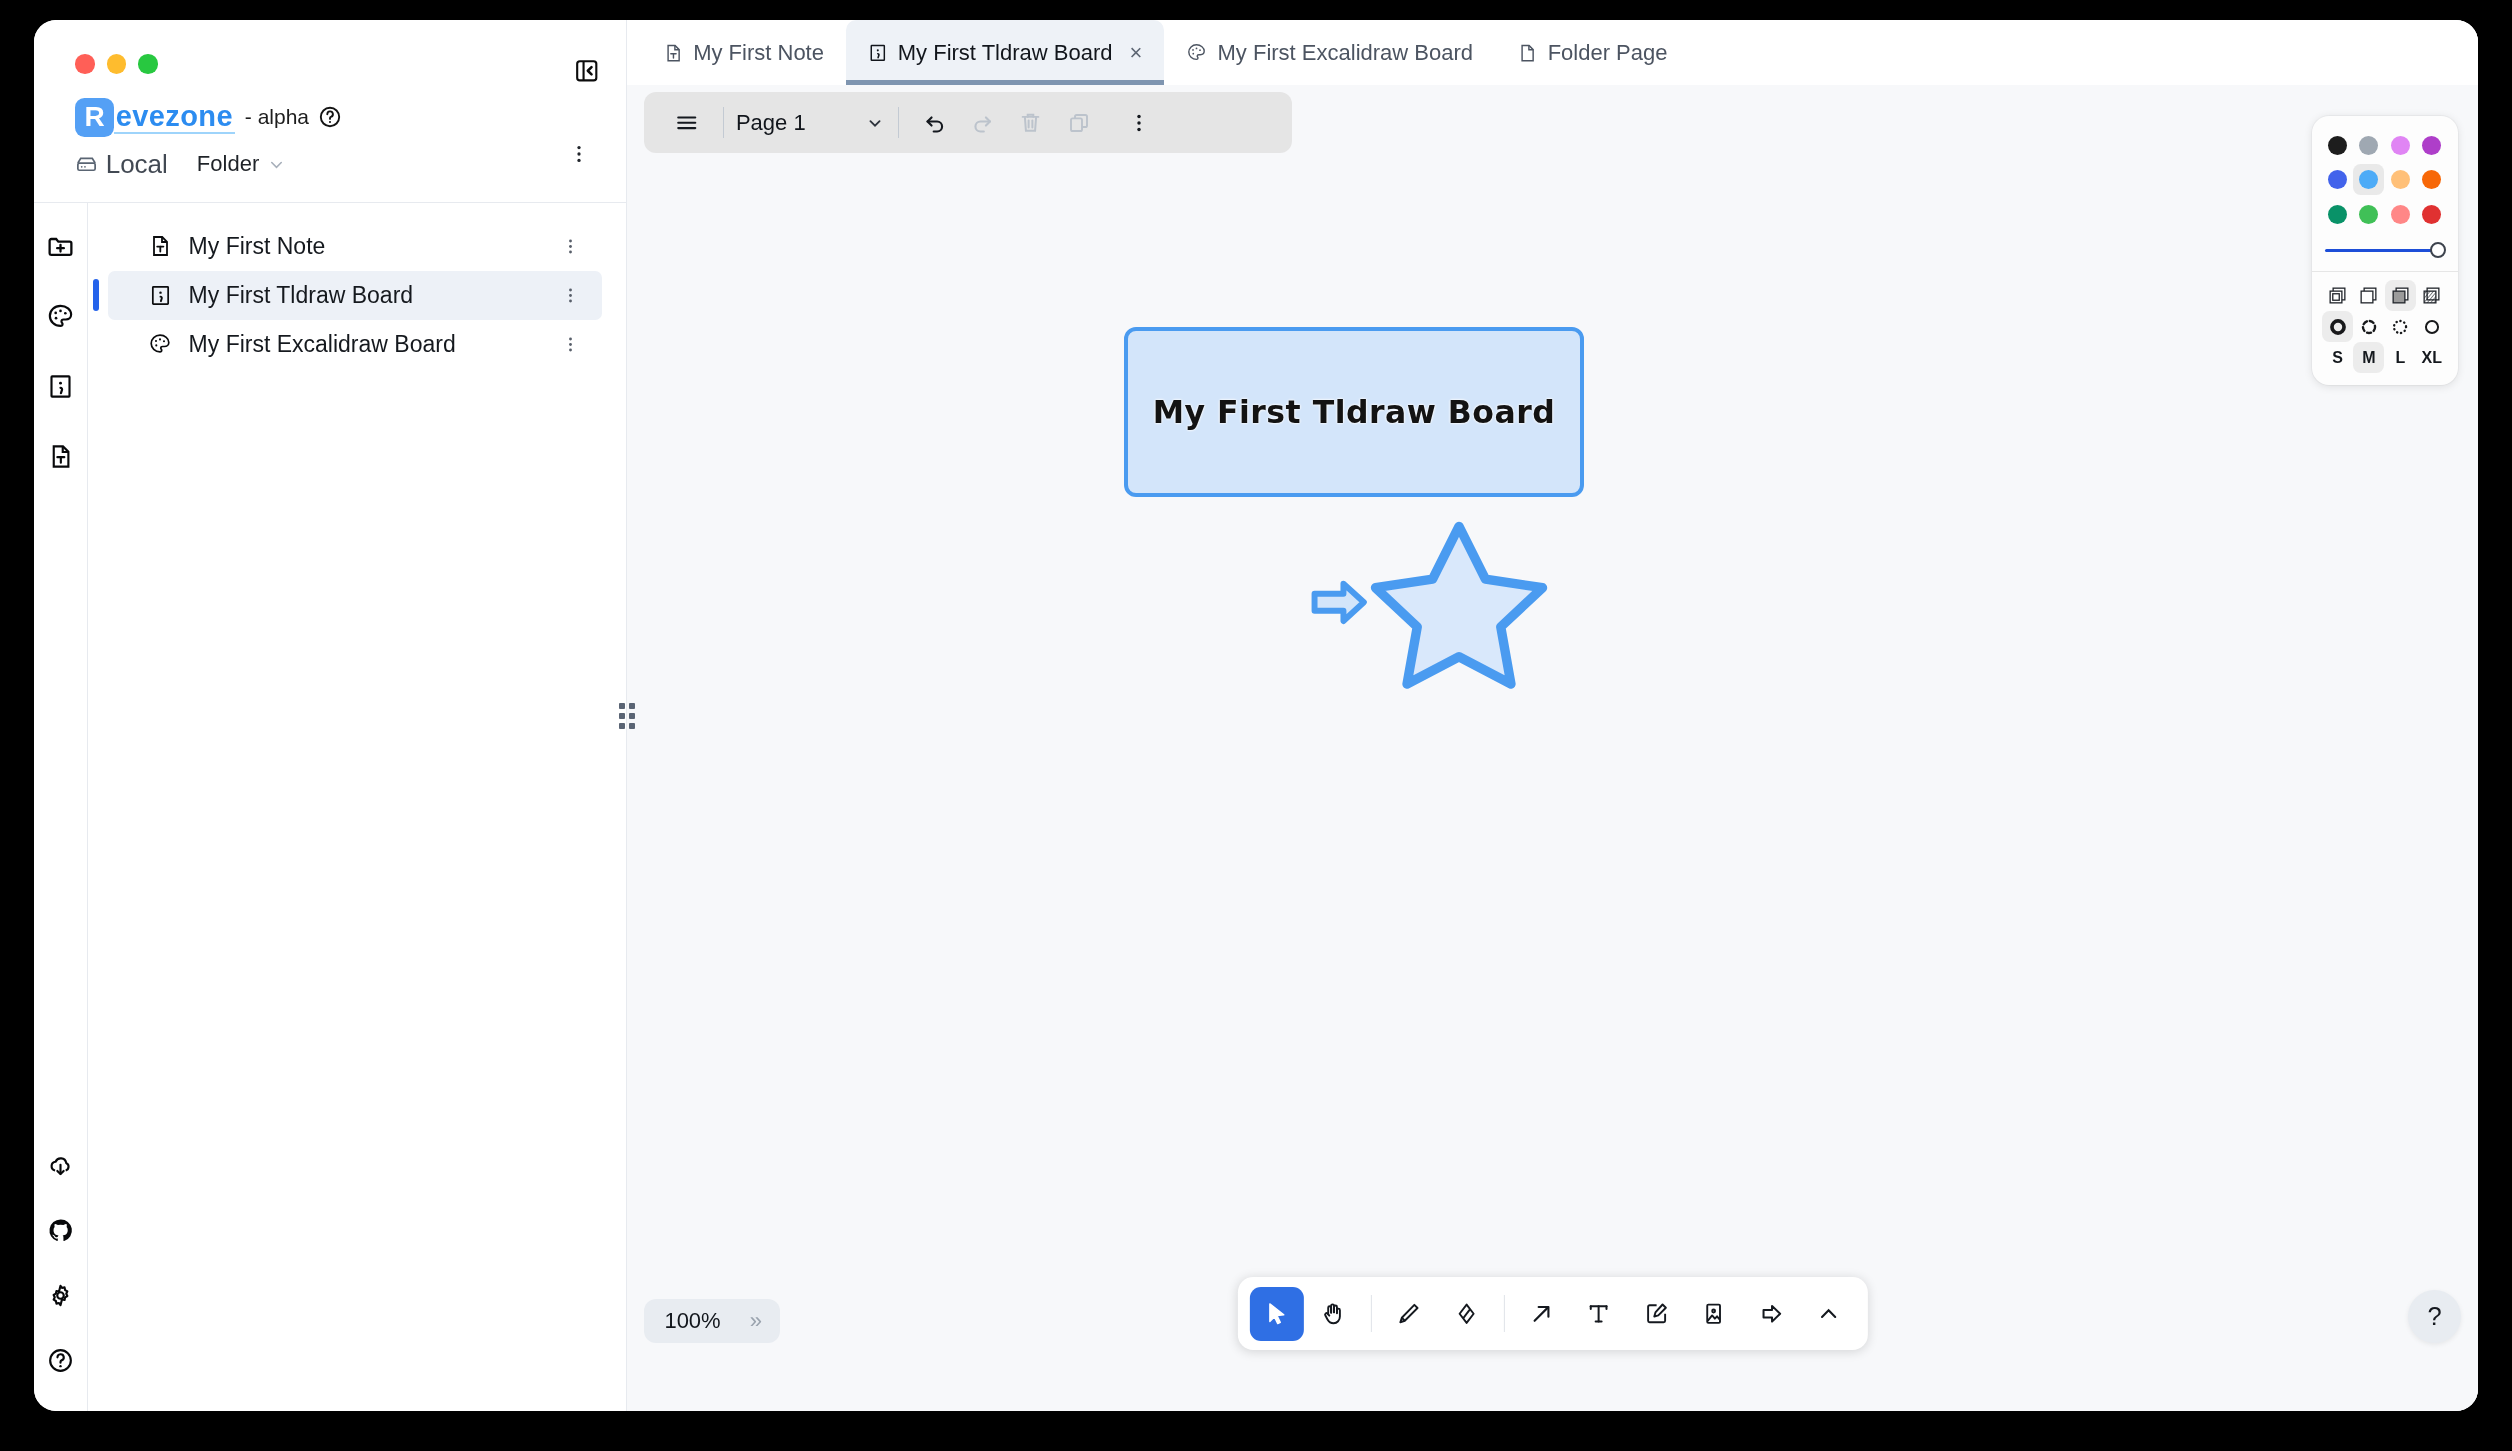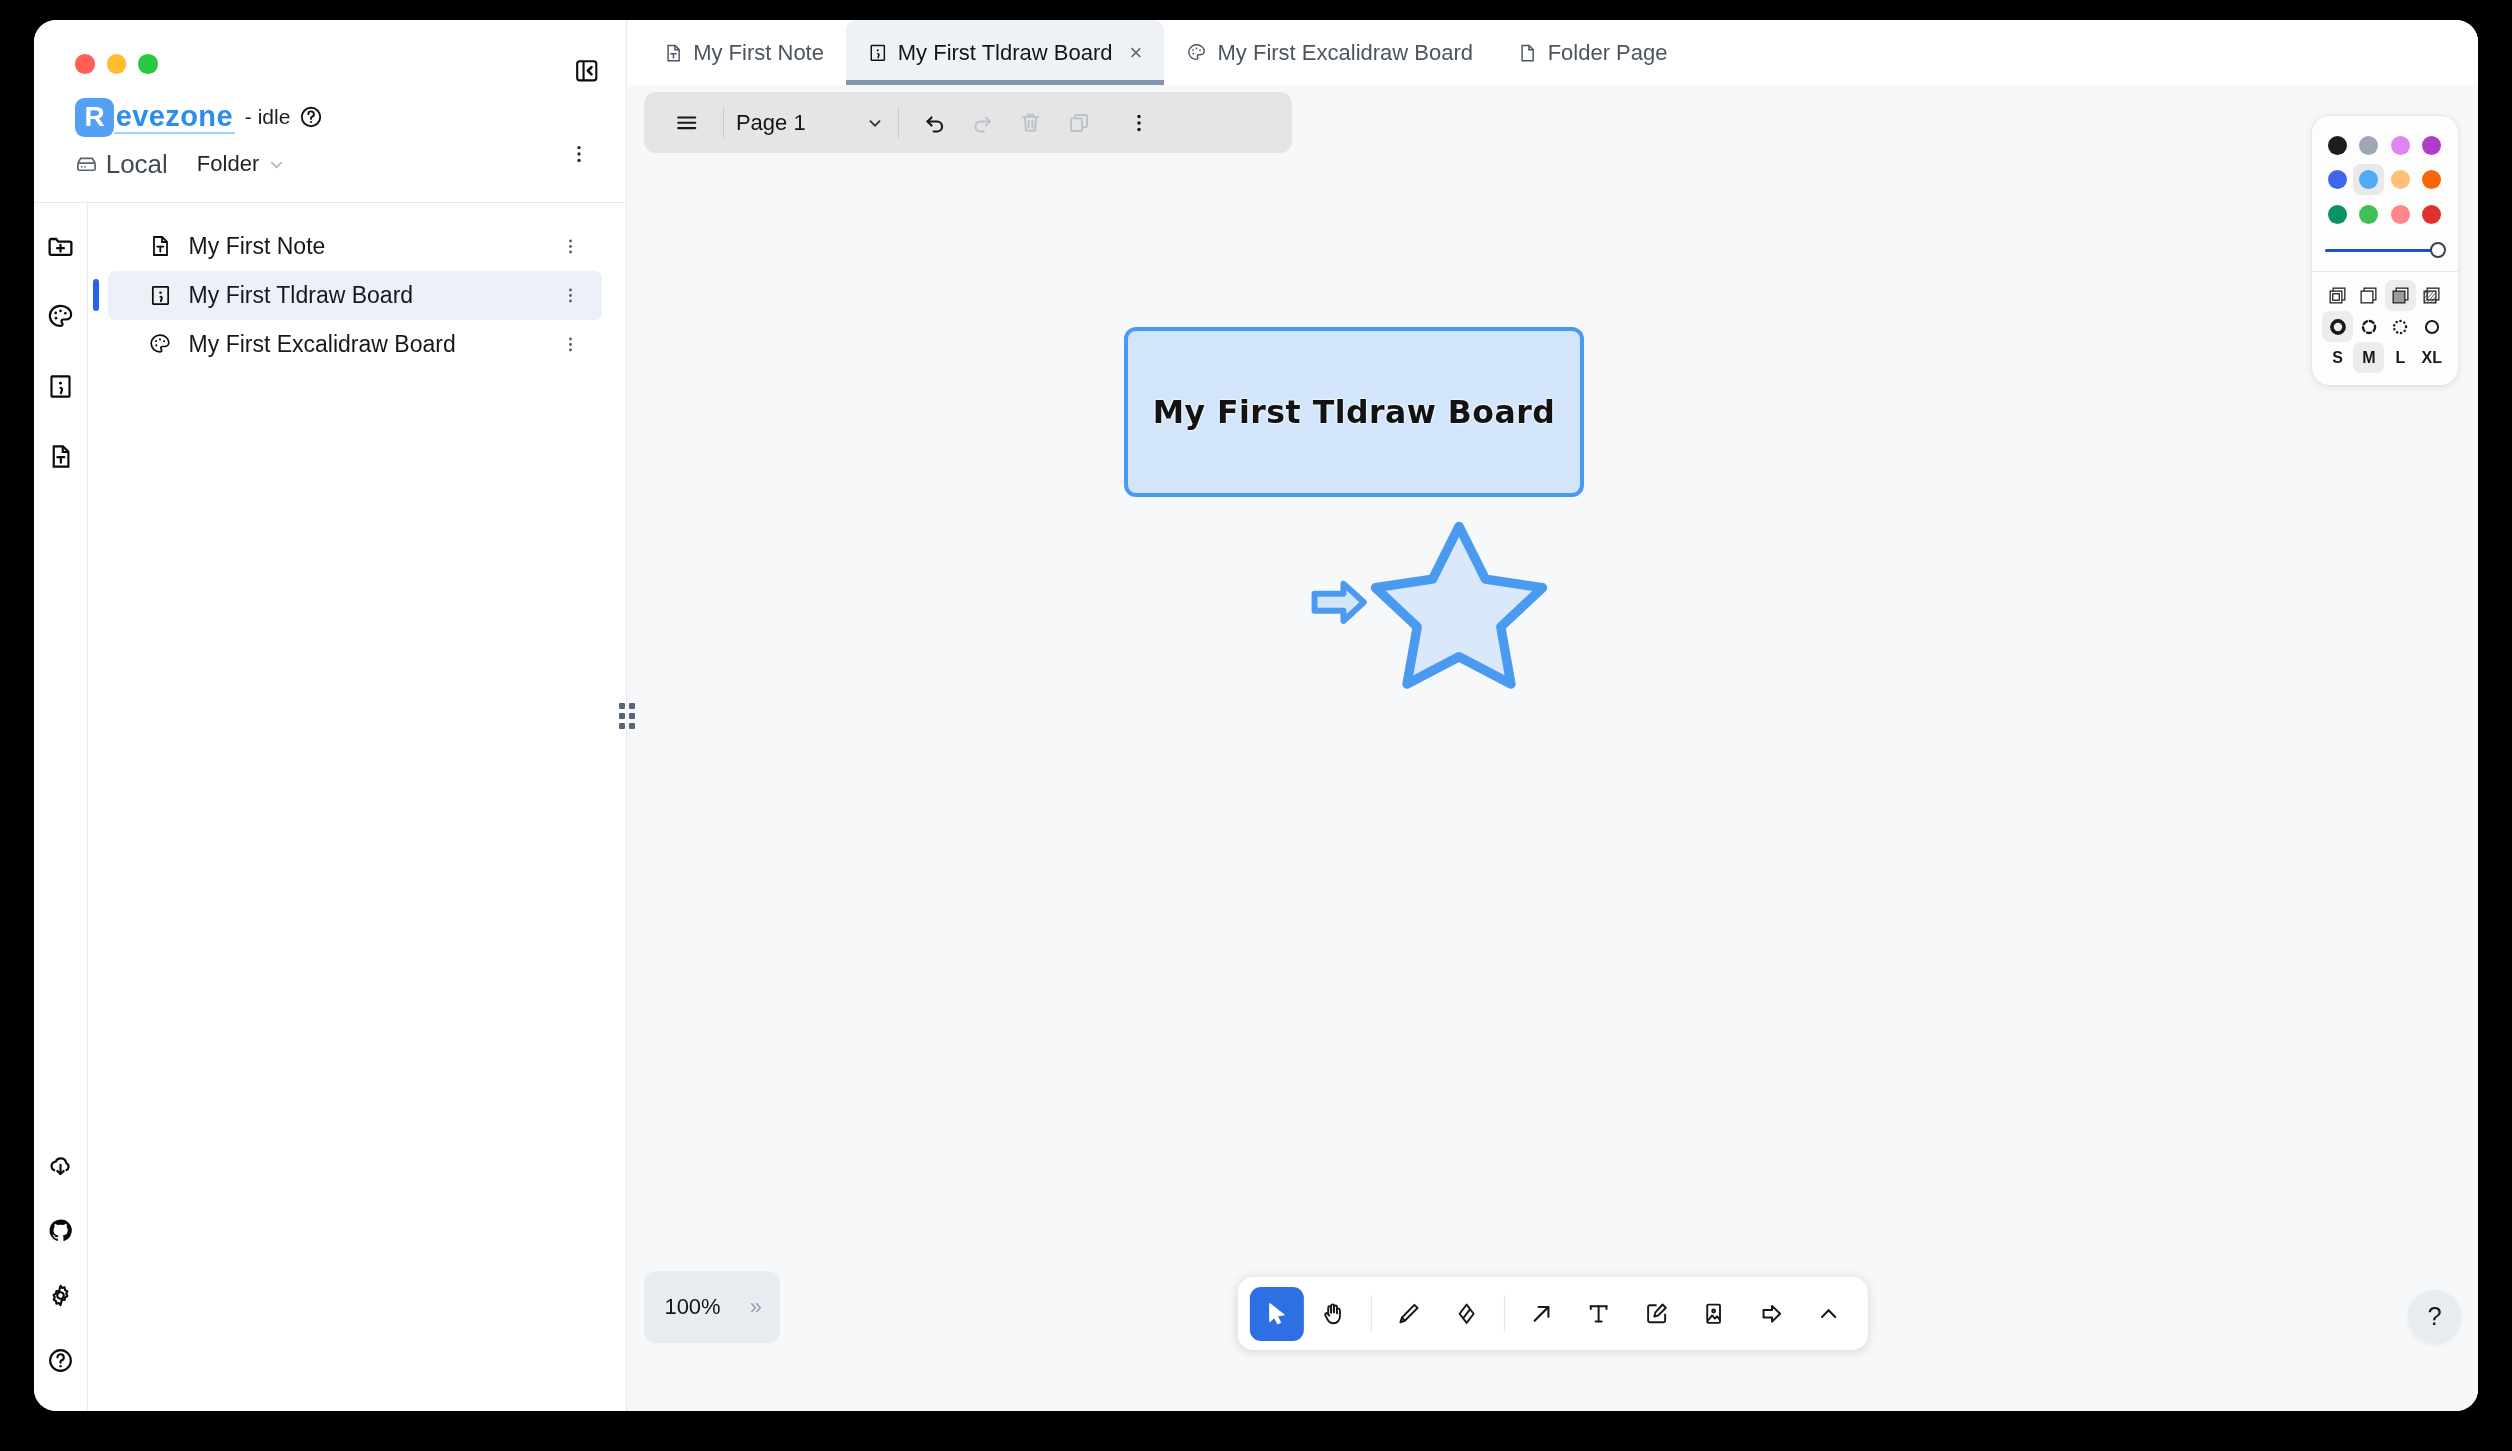--- a/index.html
+++ b/index.html
@@ -269,21 +269,21 @@
   .tool-btn { width: 54px; height: 54px; border-radius: 11px;
     display: flex; align-items: center; justify-content: center;
     cursor: pointer; }
   .tool-btn.active { background: #2f6fe4; }
   .tool-sep { width: 0.9px; height: 37px; background: #dfe3e8; margin: 0 6.8px; }
 
   .zoom-chip {
     position: absolute; left: 17px; bottom: 68px;
     background: #e8ecf1;
     border-radius: 12px;
-    height: 72px;
+    height: 44px;
     display: flex; align-items: center;
     padding: 0 20.4px; gap: 29px;
     cursor: pointer;
   }
   .zoom-val { font-size: 22px; color: #12161c; }
   .zoom-arrows { font-size: 22px; color: #9aa3ae; letter-spacing: -2.6px; }
 
   .help-fab {
     position: absolute; right: 17px; bottom: 68px;
     width: 53px; height: 53px; border-radius: 50%;
@@ -327,21 +327,21 @@
             <rect x="3" y="3" width="18" height="18" rx="2.5"></rect>
             <line x1="9" y1="3" x2="9" y2="21"></line>
             <path d="M16.5 8.5 L13 12 L16.5 15.5" stroke-width="2.4" stroke-linecap="round" stroke-linejoin="round"></path>
           </svg>
         </span>
       </div>
 
       <div class="brand-row">
         <div class="logo-badge">R</div>
         <div class="brand-name">evezone</div>
-        <div class="brand-alpha">- idle</div>
+        <div class="brand-alpha">- alpha</div>
         <div class="brand-help">
           <span>
             <svg width="24" height="24" viewBox="0 0 24 24" fill="none" stroke="#141414" stroke-width="1.9">
               <circle cx="12" cy="12" r="9.2"></circle>
               <path d="M9.3 9.2a2.8 2.8 0 1 1 3.6 2.7c-.6.2-.9.8-.9 1.4v.6" stroke-linecap="round"></path>
               <circle cx="12" cy="17" r="1.05" fill="#141414" stroke="none"></circle>
             </svg>
           </span>
         </div>
       </div>

